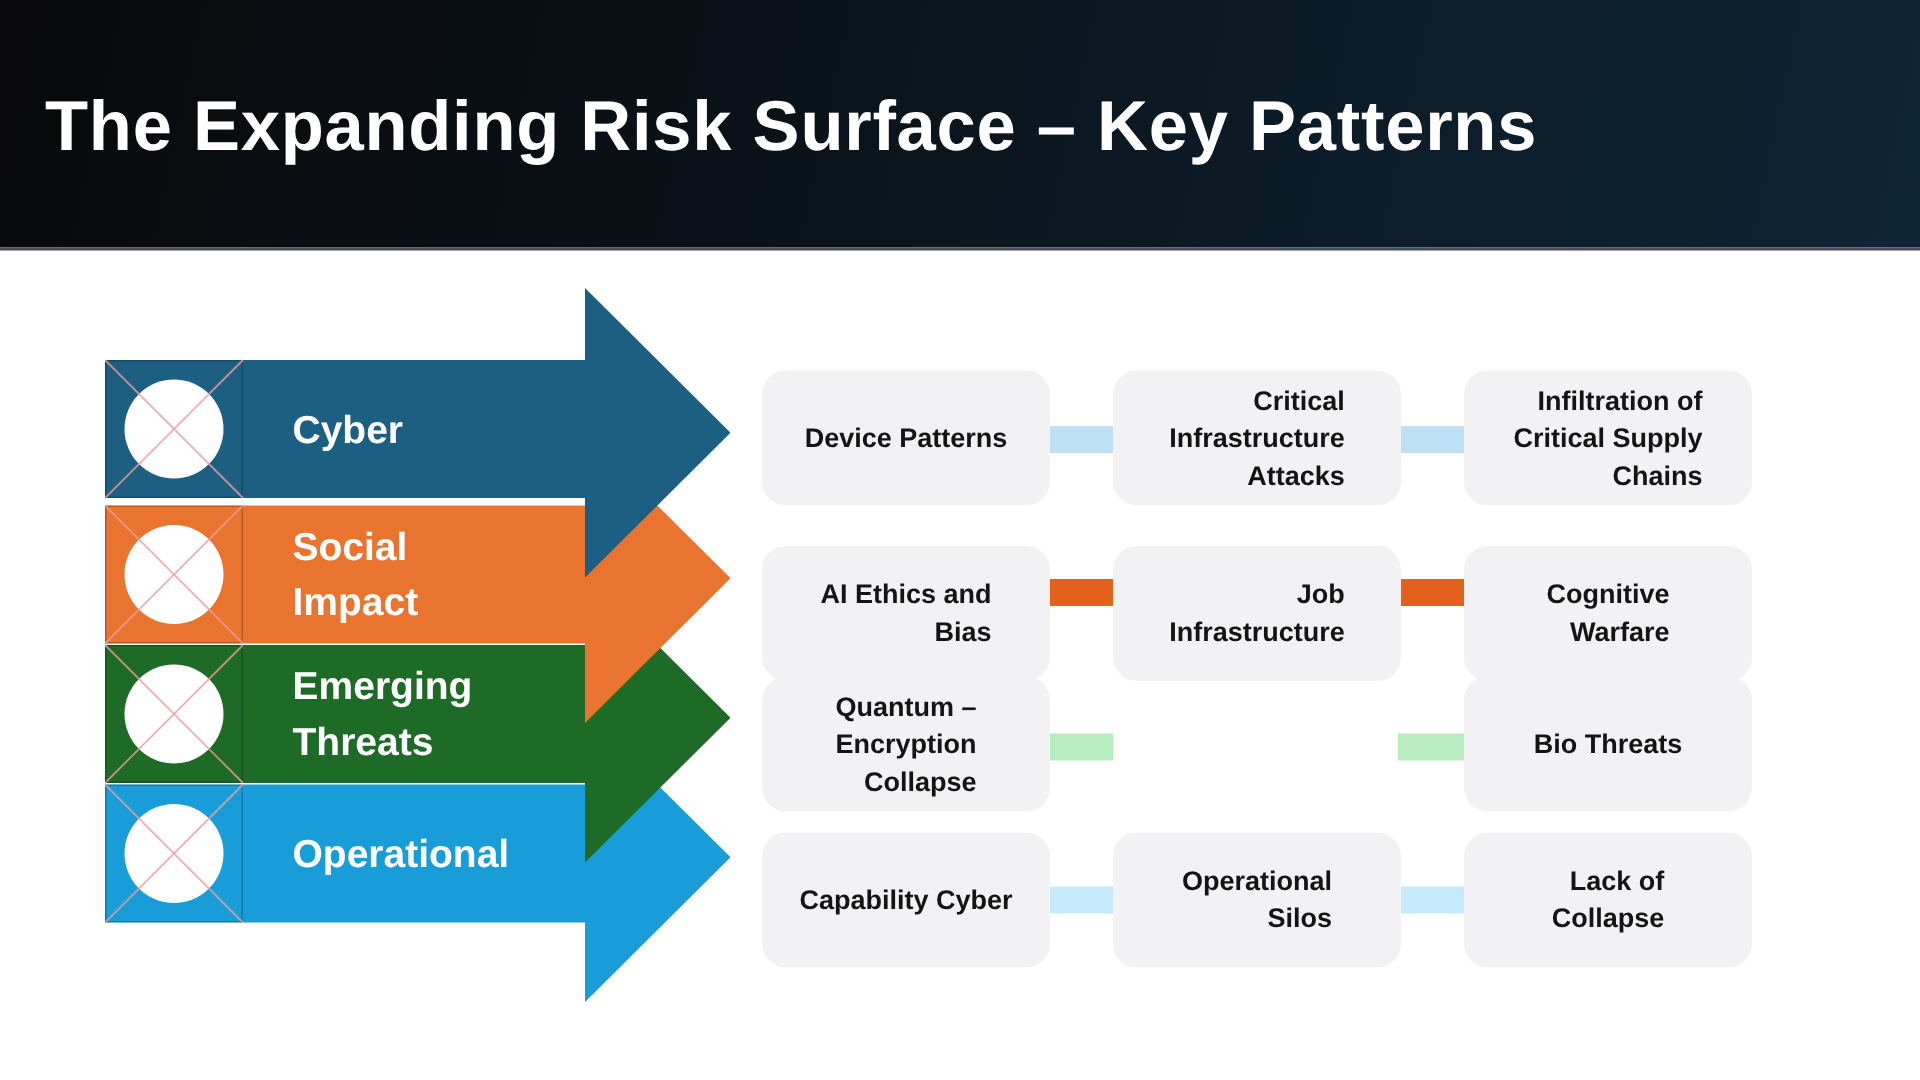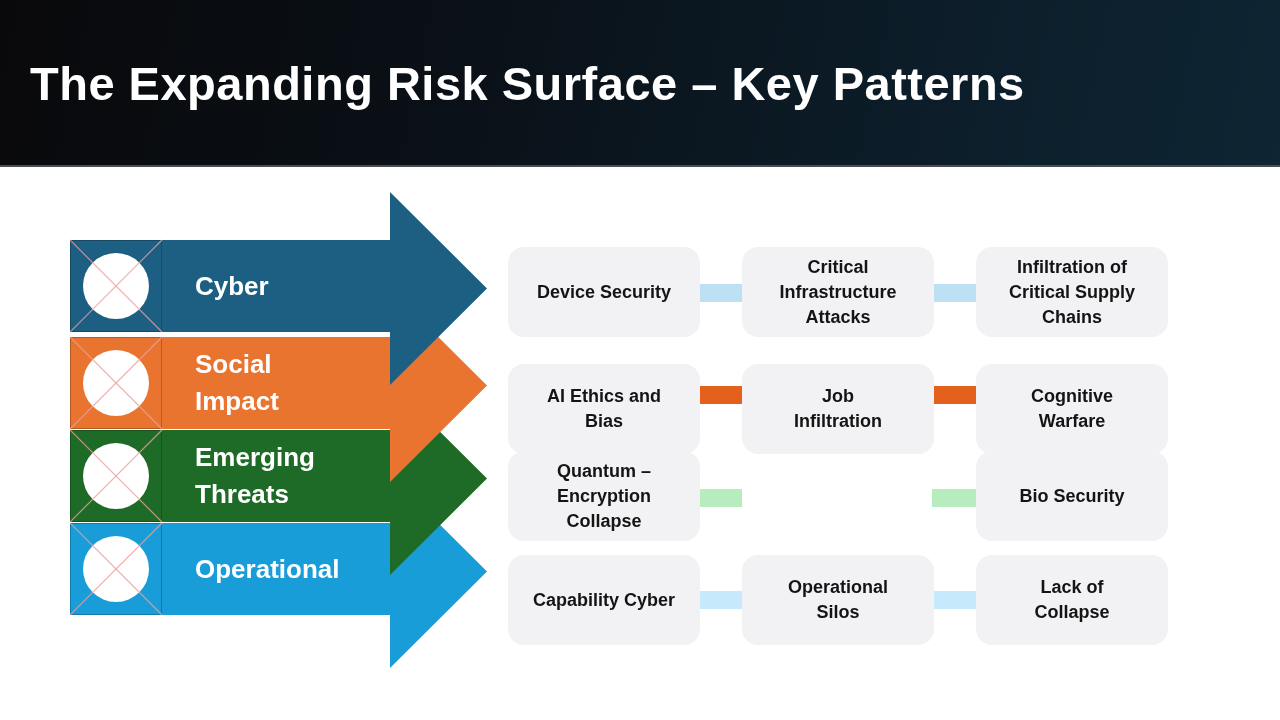--- a/index.html
+++ b/index.html
@@ -29,21 +29,21 @@
     position:absolute; left:125px; top:48px; height:92px; width:250px;
     display:flex; align-items:center;
     color:#ffffff; font-weight:bold; font-size:26px; line-height:37px;
     white-space:pre-line; z-index:5;
   }
   
   .box {
     position:absolute; width:192px; height:90px;
     background:#f2f1f3; border-radius:16px;
     display:flex; align-items:center; justify-content:center;
-    text-align:center; color:#141414; font-weight:bold;
+    text-align:right; color:#141414; font-weight:bold;
     font-size:18px; line-height:25px; white-space:pre-line;
     z-index:50; padding:0 6px; box-sizing:border-box;
   }
   .col1 { left:508px; } .col2 { left:742px; } .col3 { left:976px; }
   .row1 { top:247px; } .row2 { top:350px;margin-top:14px; } .row3 { top:451px; } .row4 { top:555px; }
   .connector { position:absolute; height:18px; z-index:45; }
   .cL { left:700px; width:42px; }
   .cR { left:932px; width:44px; }
   .cy1 { top:284px; } .cy2 { top:386px; } .cy3 { top:489px; } .cy4 { top:591px; }
 </style>
@@ -103,45 +103,45 @@
       <g>
         <rect x="0.5" y="48.5" width="91" height="91" fill="none" stroke="rgba(0,0,0,0.22)" stroke-width="1"></rect>
         <circle cx="46" cy="94" r="33" fill="#ffffff"></circle>
         <line x1="0" y1="48" x2="92" y2="140" stroke="#eb9e9e" stroke-width="1.2" opacity="0.8"></line>
         <line x1="92" y1="48" x2="0" y2="140" stroke="#eb9e9e" stroke-width="1.2" opacity="0.8"></line>
       </g>
     </svg>
     <div class="arrow-label">Operational</div>
   </div>
 
-  <div class="box col1 row1">Device Security</div>
+  <div class="box col1 row1">Device Patterns</div>
   <div class="connector cL cy1" style="background: rgb(190, 224, 245);"></div>
   <div class="box col2 row1">Critical
 Infrastructure
 Attacks</div>
   <div class="connector cR cy1" style="background: rgb(190, 224, 245);"></div>
   <div class="box col3 row1">Infiltration of
 Critical Supply
 Chains</div>
 
   <div class="box col1 row2">AI Ethics and
 Bias</div>
   <div class="connector cL cy2" style="background: rgb(227, 97, 28);"></div>
   <div class="box col2 row2">Job
-Infiltration</div>
+Infrastructure</div>
   <div class="connector cR cy2" style="background: rgb(227, 97, 28);"></div>
   <div class="box col3 row2">Cognitive
 Warfare</div>
 
   <div class="box col1 row3">Quantum –
 Encryption
 Collapse</div>
   <div class="connector cL cy3" style="background: rgb(183, 236, 191);"></div>
   <div class="connector cR cy3" style="background: rgb(183, 236, 191);"></div>
-  <div class="box col3 row3">Bio Security</div>
+  <div class="box col3 row3">Bio Threats</div>
 
   <div class="box col1 row4">Capability Cyber</div>
   <div class="connector cL cy4" style="background: rgb(198, 233, 251);"></div>
   <div class="box col2 row4">Operational
 Silos</div>
   <div class="connector cR cy4" style="background: rgb(198, 233, 251);"></div>
   <div class="box col3 row4">Lack of
 Collapse</div>
 
 </div>

